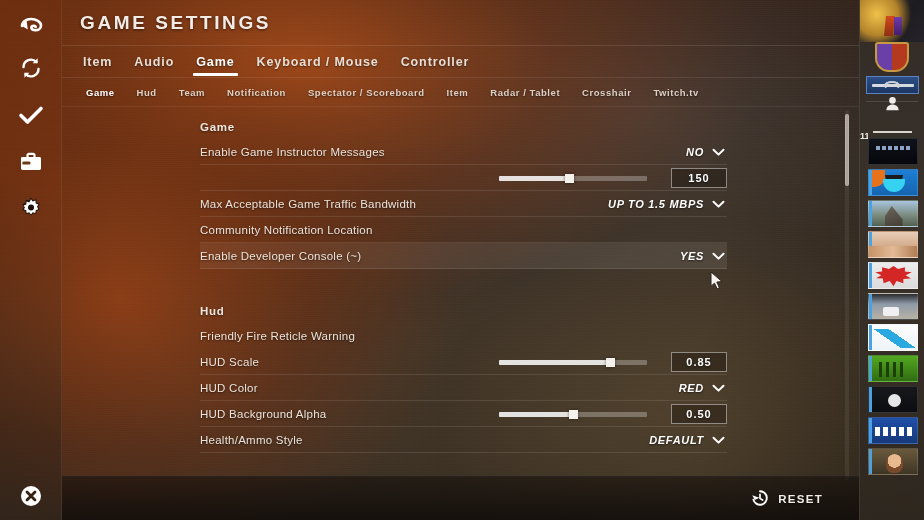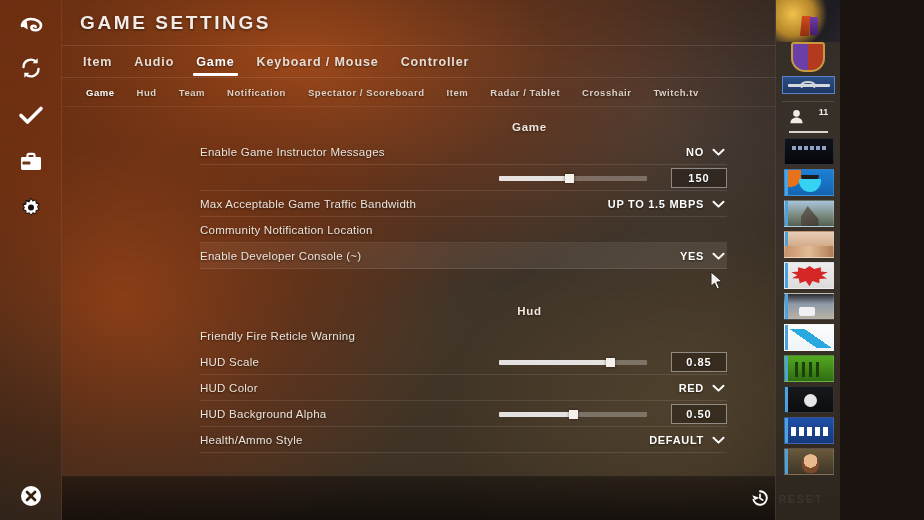--- a/index.html
+++ b/index.html
@@ -4,23 +4,22 @@
 <style>
   * { box-sizing: border-box; margin: 0; padding: 0; }
   html, body {
     width: 924px; height: 520px;
     overflow: hidden;
     font-family: "Liberation Sans", sans-serif;
     background: #1a1310;
   }
   #app {
     position: relative;
-    width: 840px; height: 520px;
+    width: 924px; height: 520px;
     overflow: hidden;
-    text-align: center;
   }
 
   
   .bg-base {
     position: absolute; inset: 0;
     background:
       radial-gradient(ellipse 420px 340px at 120px 300px, rgba(150,62,18,.95) 0%, rgba(110,45,14,.6) 45%, rgba(40,26,18,0) 80%),
       radial-gradient(ellipse 560px 300px at 300px 60px, rgba(176,76,22,.9) 0%, rgba(120,52,18,.55) 45%, rgba(40,26,18,0) 82%),
       radial-gradient(ellipse 520px 420px at 700px 430px, rgba(96,78,52,.85) 0%, rgba(62,50,34,.5) 50%, rgba(30,24,18,0) 85%),
       radial-gradient(ellipse 500px 300px at 640px 120px, rgba(74,70,72,.75) 0%, rgba(44,40,42,.45) 55%, rgba(24,20,20,0) 85%),
@@ -146,20 +145,21 @@
 
   
   .dropdown {
     display: flex; align-items: center; gap: 8px;
     padding: 0 2px 0 8px; height: 22px; cursor: pointer;
   }
   .dropdown .dd-value {
     font-size: 11px; font-weight: 700; letter-spacing: .7px;
     color: #ffffff; white-space: nowrap;
     text-shadow: 0 1px 2px rgba(0,0,0,.55);
+    font-style: italic;
   }
   .chev { display: block; }
 
   
   .slider-wrap { display: flex; align-items: center; gap: 24px; }
   .slider {
     position: relative; width: 148px; height: 5px;
     background: rgba(255,255,255,.28);
     border-radius: 1px; cursor: pointer;
   }
@@ -258,20 +258,21 @@
     border: 2px solid #cfd3d8; border-radius: 50%; border-bottom-color: transparent;
   }
   .rb-divider {
     position: absolute; left: 6px; right: 6px; top: 101px; height: 1px;
     background: rgba(255,255,255,.12);
   }
   .friend-count {
     position: absolute; left: 0; top: 106px; width: 65px; height: 24px;
     display: flex; align-items: center; justify-content: center; gap: 15px;
     cursor: pointer;
+    flex-direction: column;
   }
   .friend-count .num {
     font-size: 9px; font-weight: 700; color: #f0ece8; align-self: flex-start; margin-top: 1px;
   }
   .rb-rule {
     position: absolute; left: 13px; width: 39px; height: 2px; top: 131px;
     background: rgba(245,240,234,.85);
   }
   .thumbs { position: absolute; left: 0; top: 138px; width: 65px; }
   .thumb {

